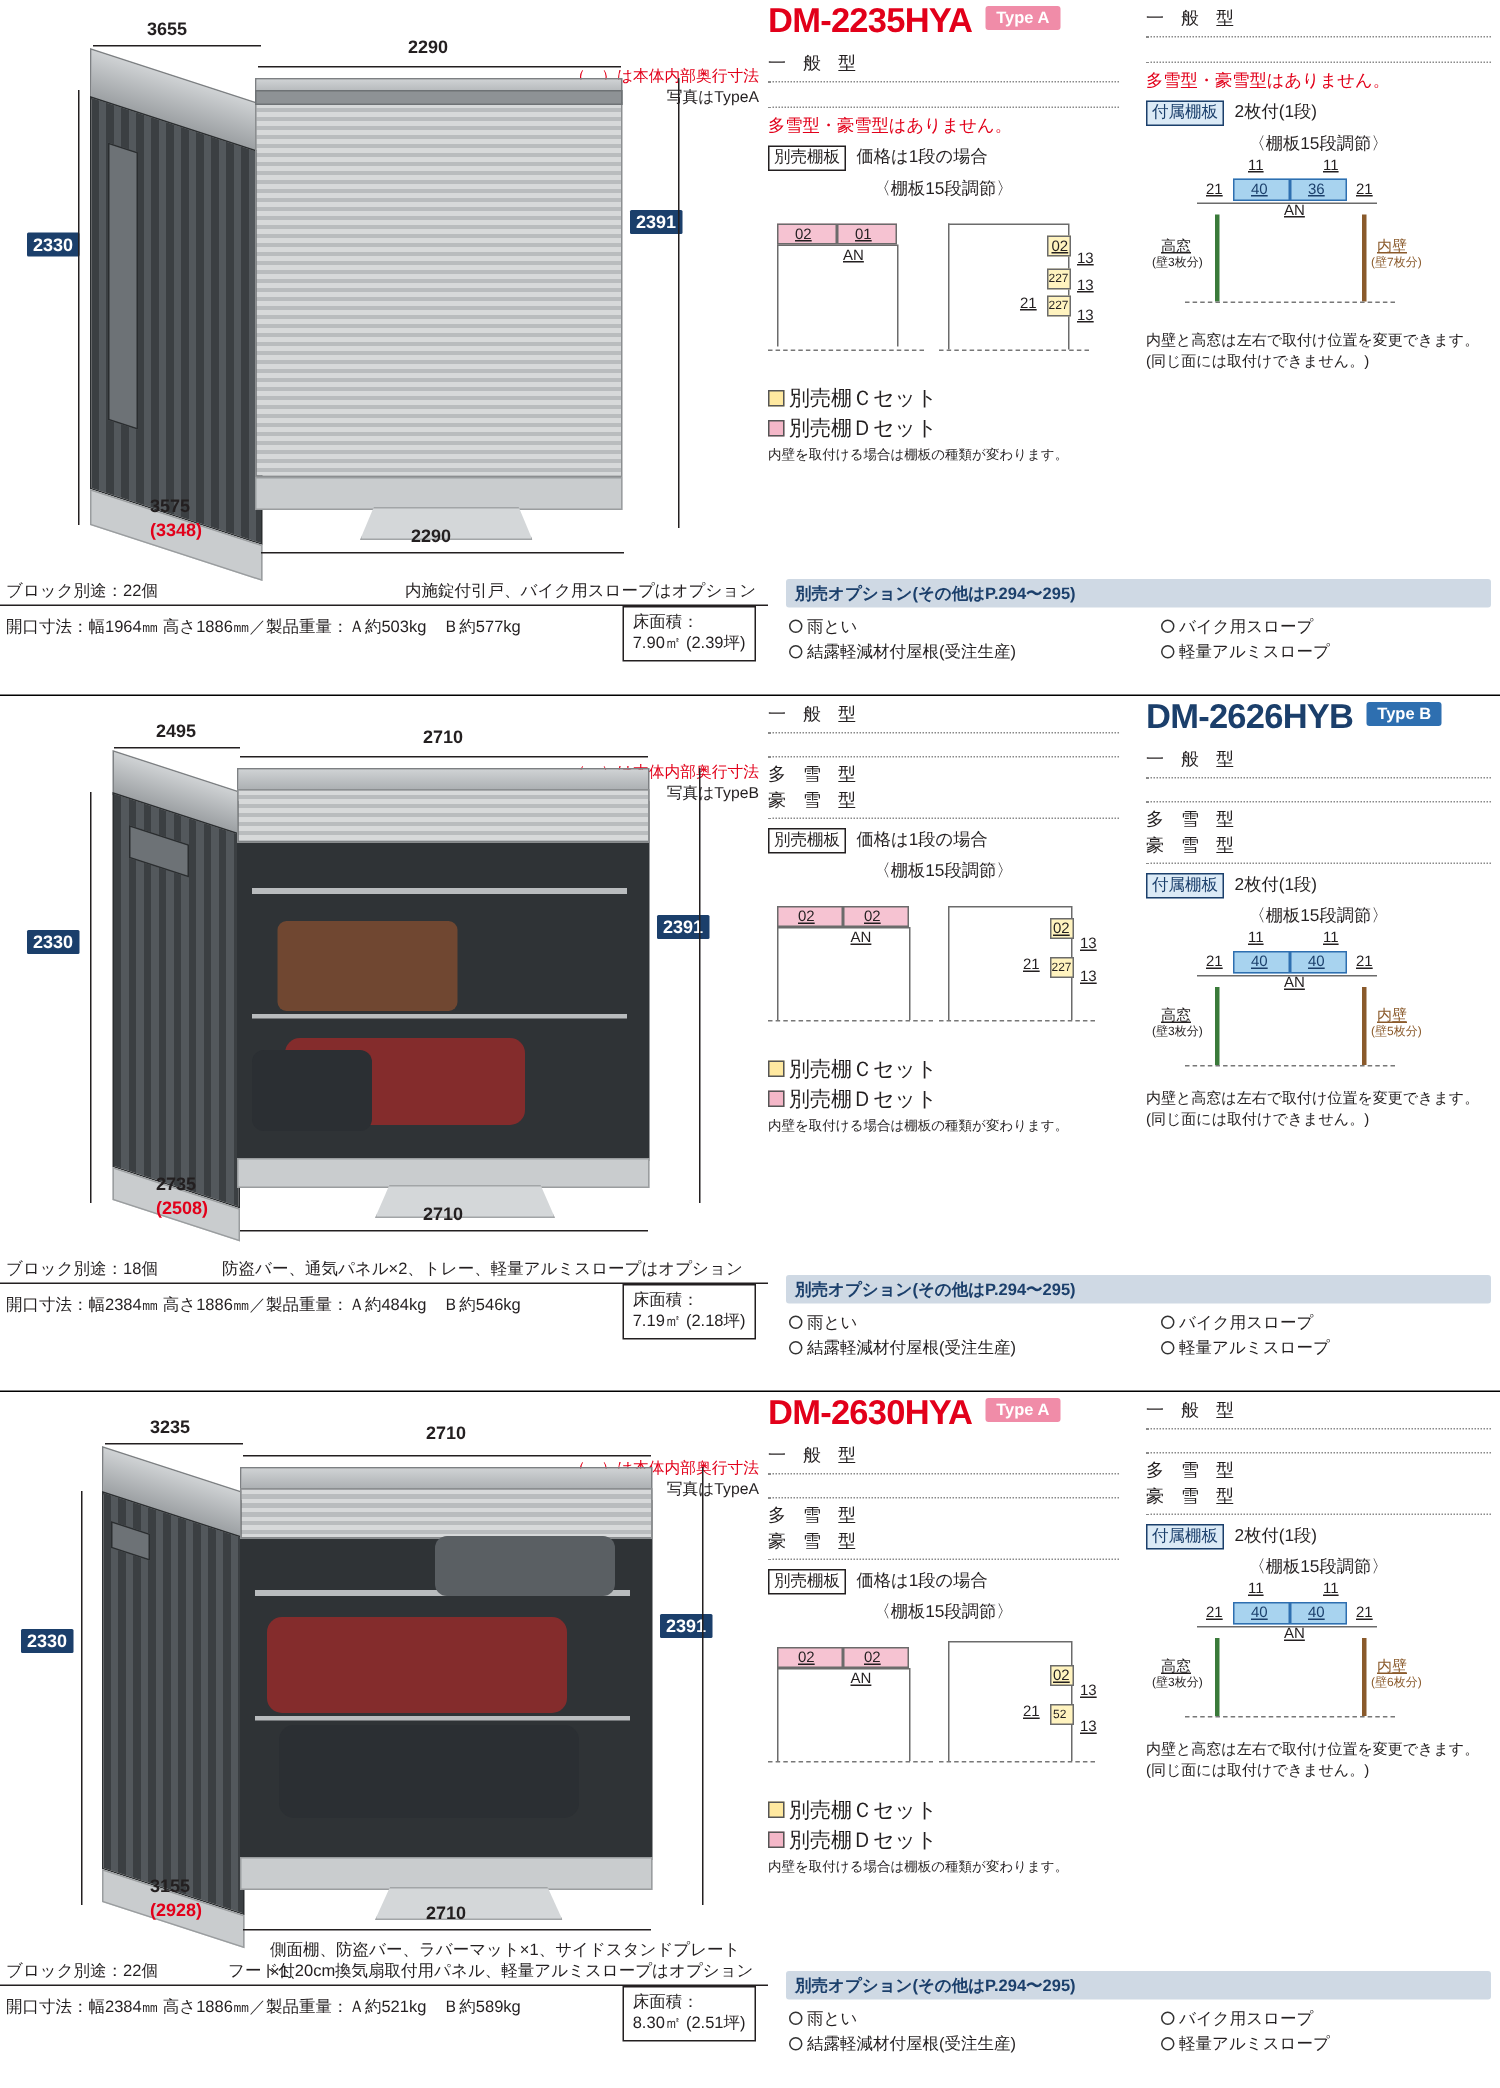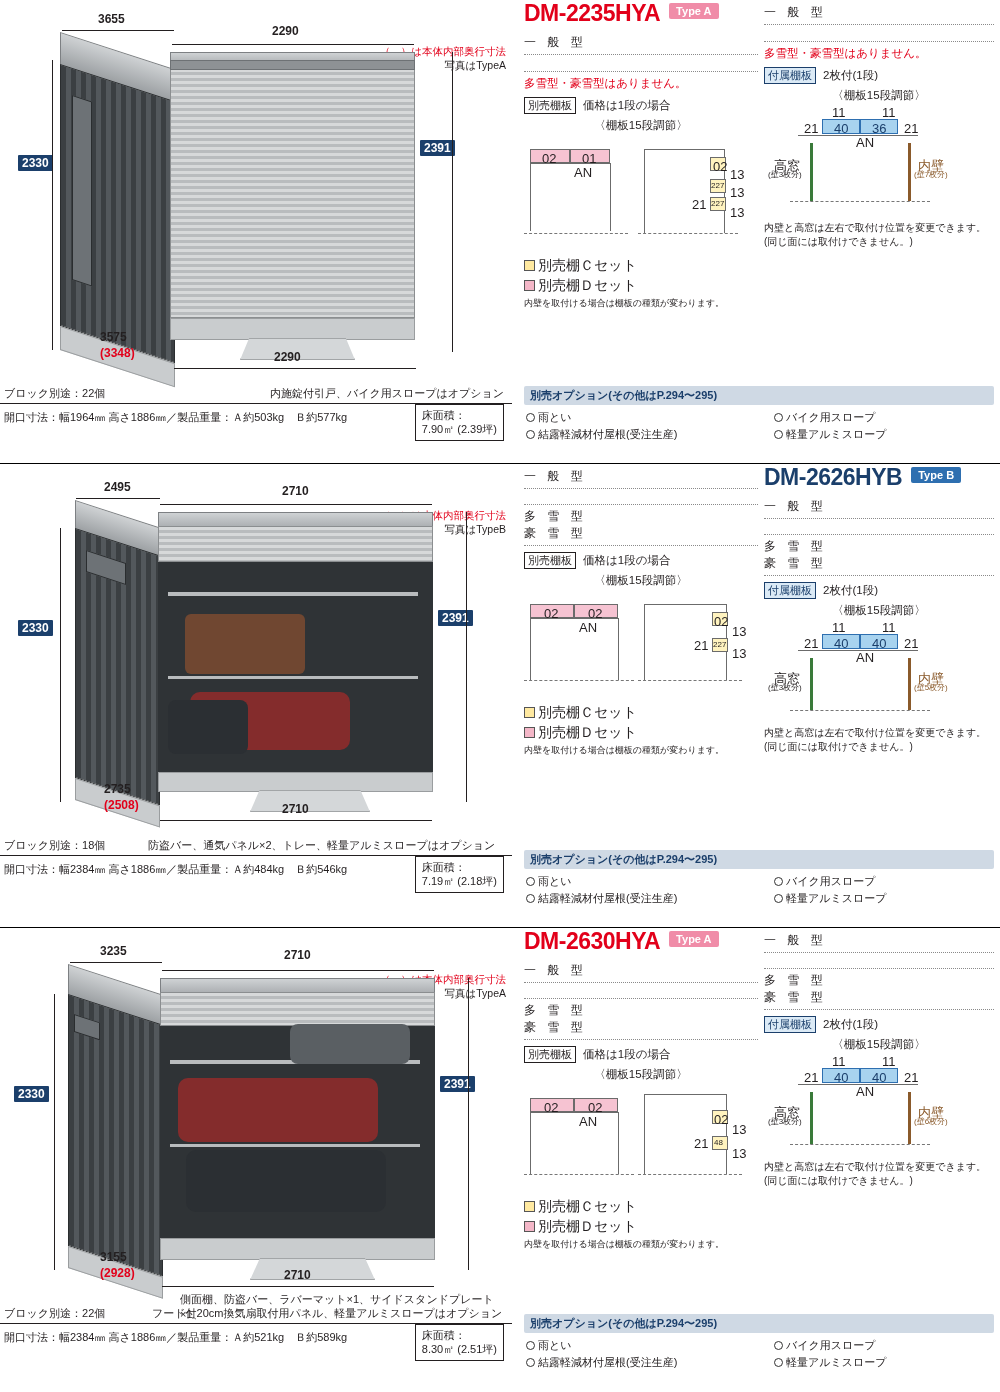--- a/index.html
+++ b/index.html
@@ -46,21 +46,21 @@
   .model { font-size:23px; font-weight:bold; letter-spacing:-0.5px; }
   .model.a { color:#e2001a; }
   .model.b { color:#1b3f6b; }
   .typebadge {
     display:inline-block; color:#fff; font-size:11px; font-weight:bold;
     padding:2px 7px; border-radius:2px; vertical-align:6px; margin-left:6px;
   }
   .typebadge.a { background:#f08ca8; }
   .typebadge.b { background:#2e6fb0; }
 
-  .colA { position:absolute; left:12px; width:234px; }
+  .colA { position:absolute; left:0; width:234px; }
   .colB { position:absolute; left:252px; width:230px; }
 
   .rowlabel { font-size:12px; letter-spacing:4px; }
   .ruleline { border-bottom:1px dotted #8a8a8a; }
   .nosnow { color:#e2001a; font-size:11.5px; }
 
   .tagbox {
     display:inline-block; border:1px solid #231f20; font-size:11px;
     padding:1px 3px; line-height:1.2; background:#fff;
   }
@@ -86,21 +86,21 @@
   .smalltext { font-size:10px; line-height:1.4; }
   .tinytext { font-size:9px; line-height:1.35; }
 
   
   .sd { position:absolute; }
   .cellY { background:#fff3bf; border:1px solid #6b6b6b; }
   .cellP { background:#f6c3d2; border:1px solid #6b6b6b; }
   .cellB { background:#a8d3ef; border:1px solid #2e6fb0; }
   .thinline { position:absolute; background:#6b6b6b; }
   .dashline { position:absolute; border-top:1px dashed #777; }
-  .lbl { position:absolute; font-size:13px; color:#231f20; }
+  .lbl { position:absolute; font-size:10px; color:#231f20;text-decoration:underline; }
   .lblsm { position:absolute; font-size:8px; color:#231f20; }
   .brownline { position:absolute; background:#8a5a2b; }
   .greenline { position:absolute; background:#3a7a3a; }
   .shutter {
     position:absolute;
     background:repeating-linear-gradient(to bottom,#d7d9da 0px,#d7d9da 3px,#b9bcbe 3px,#b9bcbe 6px);
     border:1px solid #8b8e90;
   }
   .sidewall {
     position:absolute;
@@ -482,21 +482,21 @@
         <div class="thinline" style="left:6px; top:28px; width:1px; height:62px;"></div>
         <div class="thinline" style="left:94px; top:28px; width:1px; height:62px;"></div>
         <div class="dashline" style="left:0px; top:90px; width:110px;"></div>
 
         <div class="thinline" style="left:120px; top:10px; width:82px; height:1px;"></div>
         <div class="thinline" style="left:120px; top:10px; width:1px; height:80px;"></div>
         <div class="thinline" style="left:202px; top:10px; width:1px; height:80px;"></div>
         <div class="sd cellY" style="left:188px; top:26px; width:16px; height:14px;"></div>
         <div class="lbl" style="left:190px; top:28px;">02</div>
         <div class="sd cellY" style="left:188px; top:52px; width:16px; height:14px;"></div>
-        <div class="lblsm" style="left:190px; top:54px;">48</div>
+        <div class="lblsm" style="left:190px; top:54px;">52</div>
         <div class="lbl" style="left:170px; top:52px;">21</div>
         <div class="lbl" style="left:208px; top:38px;">13</div>
         <div class="lbl" style="left:208px; top:62px;">13</div>
         <div class="dashline" style="left:114px; top:90px; width:104px;"></div>
       </div>
 
       <div class="legend">
         <div><span class="swatch sw-y"></span><span>別売棚Ｃセット</span></div>
         <div><span class="swatch sw-p"></span><span>別売棚Ｄセット</span></div>
       </div>

